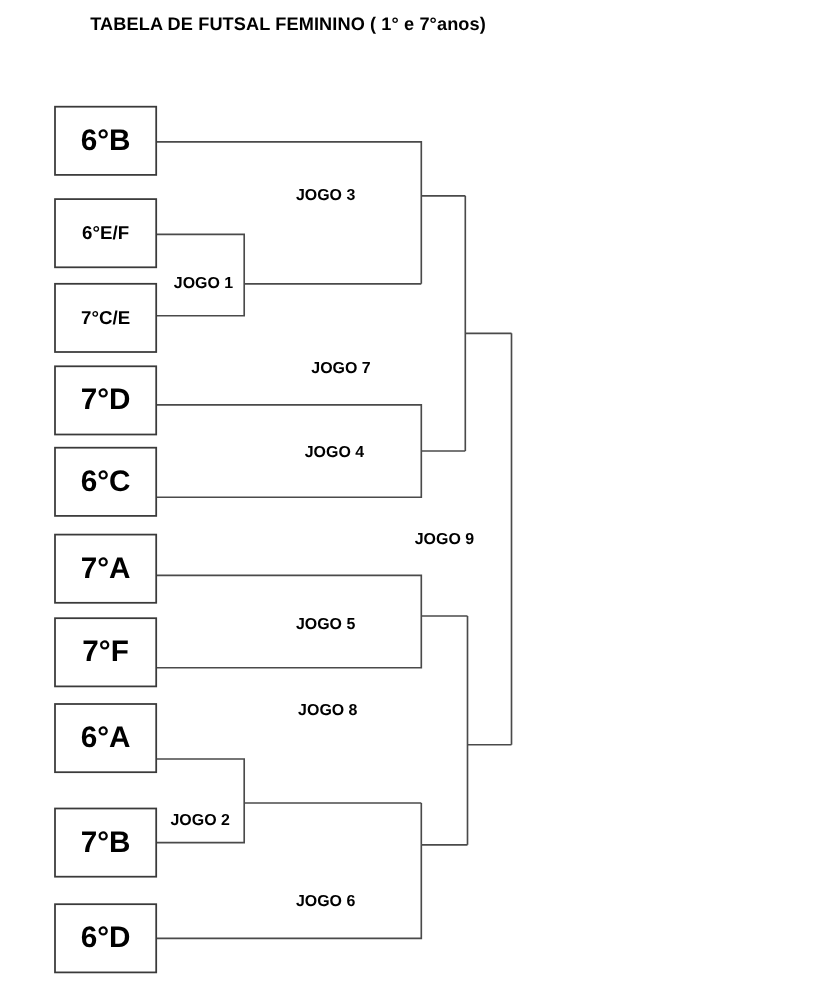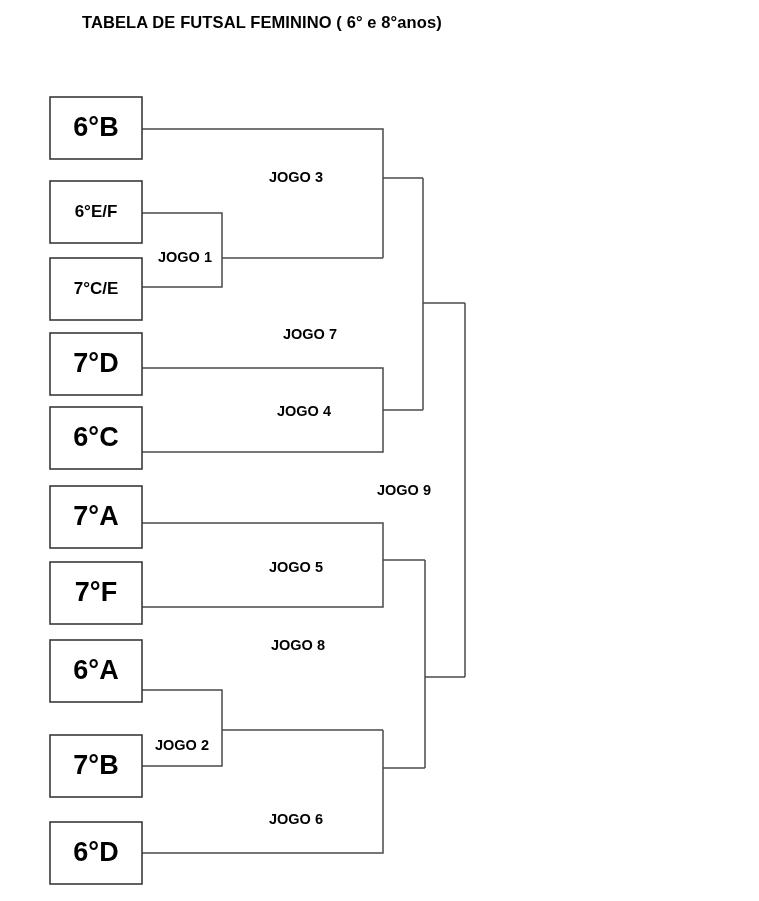--- a/index.html
+++ b/index.html
@@ -73,21 +73,21 @@
     stroke: #ffffff;
     stroke-width: 3.5px;
     stroke-linejoin: round;
   }
 </style>
 </head>
 <body>
 
 <div id="page">
 
-  <div class="page-title">TABELA DE FUTSAL FEMININO ( 6° e 8°anos)</div>
+  <div class="page-title">TABELA DE FUTSAL FEMININO ( 1° e 7°anos)</div>
 
   <svg id="bracket-svg" viewBox="0 0 759 901">
 
     <g id="connectors-group">
         <path class="connector" d="M142,213 H222 V287 H142" stroke="#4a4a4a"></path>
         <path class="connector" d="M222,258 H383" stroke="#4a4a4a"></path>
         <path class="connector" d="M142,129 H383 V258" stroke="#4a4a4a"></path>
         <path class="connector" d="M383,178 H423" stroke="#4a4a4a"></path>
         <path class="connector" d="M142,368 H383 V452 H142" stroke="#4a4a4a"></path>
         <path class="connector" d="M383,410 H423" stroke="#4a4a4a"></path>

